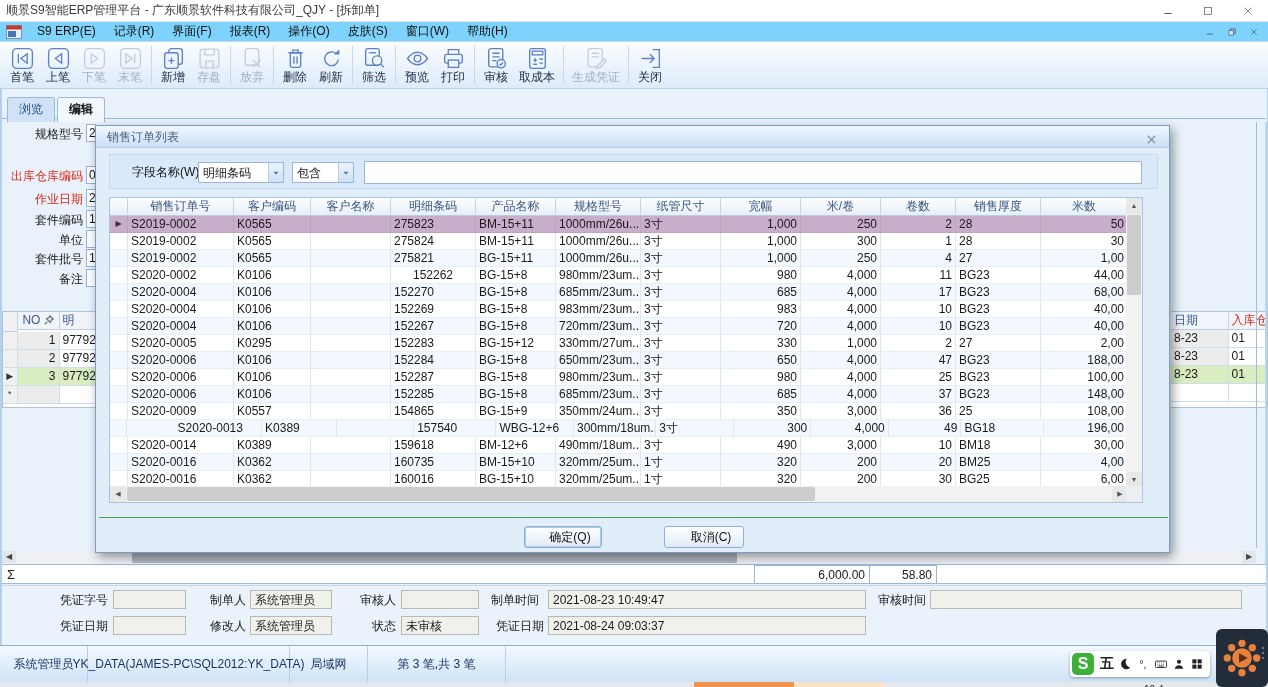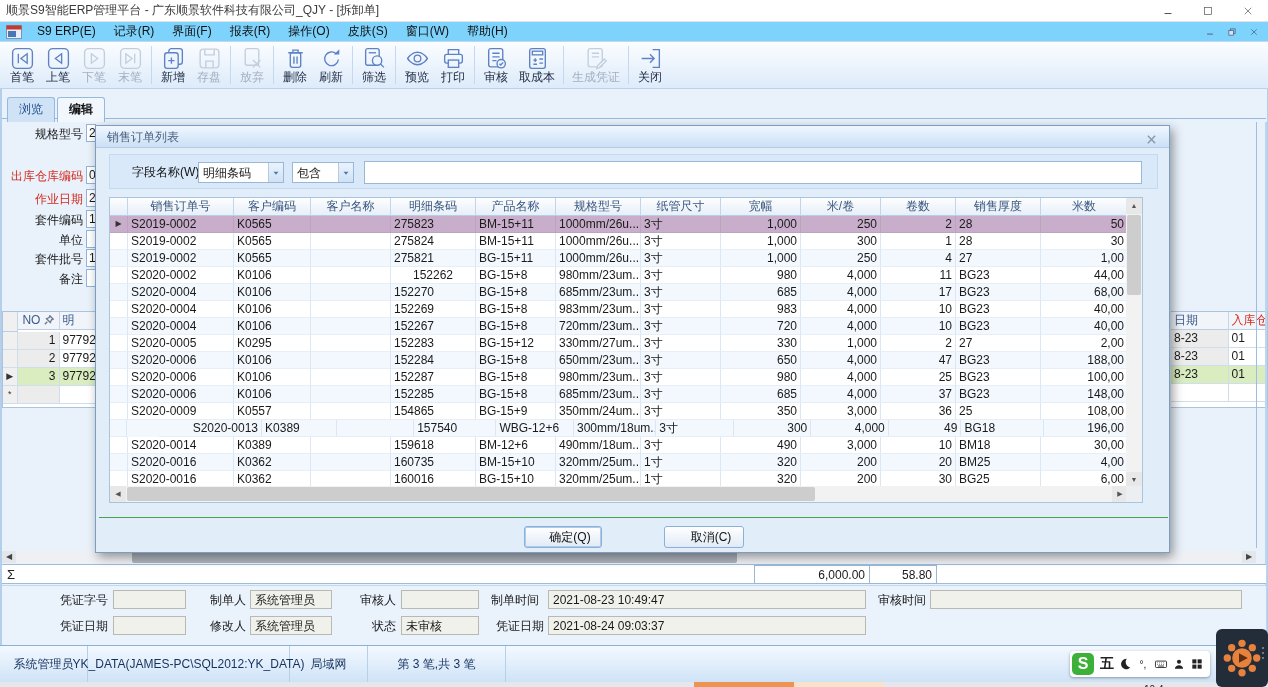--- a/index.html
+++ b/index.html
@@ -773,21 +773,21 @@
             <span class="g-cell" style="width: 85px; text-align: left;">350mm/24um...</span>
             <span class="g-cell" style="width: 80px; text-align: left;">3寸</span>
             <span class="g-cell" style="width: 80px; text-align: right;">350</span>
             <span class="g-cell" style="width: 80px; text-align: right;">3,000</span>
             <span class="g-cell" style="width: 75px; text-align: right;">36</span>
             <span class="g-cell" style="width: 85px; text-align: left;">25</span>
             <span class="g-cell" style="width: 87px; text-align: right;">108,00</span>
           </div>
           <div class="g-row">
             <span class="g-cell selc" style="width: 18px;"></span>
-            <span class="g-cell" style="width: 106px; text-align: right; margin-left: 32px;">S2020-0013</span>
+            <span class="g-cell" style="width: 106px; text-align: center; margin-left: 32px;">S2020-0013</span>
             <span class="g-cell" style="width: 77px; text-align: left;">K0389</span>
             <span class="g-cell" style="width: 80px; text-align: left;"><span class="redacted"></span></span>
             <span class="g-cell" style="width: 85px; text-align: left;">157540</span>
             <span class="g-cell" style="width: 80px; text-align: left;">WBG-12+6</span>
             <span class="g-cell" style="width: 85px; text-align: left;">300mm/18um...</span>
             <span class="g-cell" style="width: 80px; text-align: left;">3寸</span>
             <span class="g-cell" style="width: 80px; text-align: right;">300</span>
             <span class="g-cell" style="width: 80px; text-align: right;">4,000</span>
             <span class="g-cell" style="width: 75px; text-align: right;">49</span>
             <span class="g-cell" style="width: 85px; text-align: left;">BG18</span>

